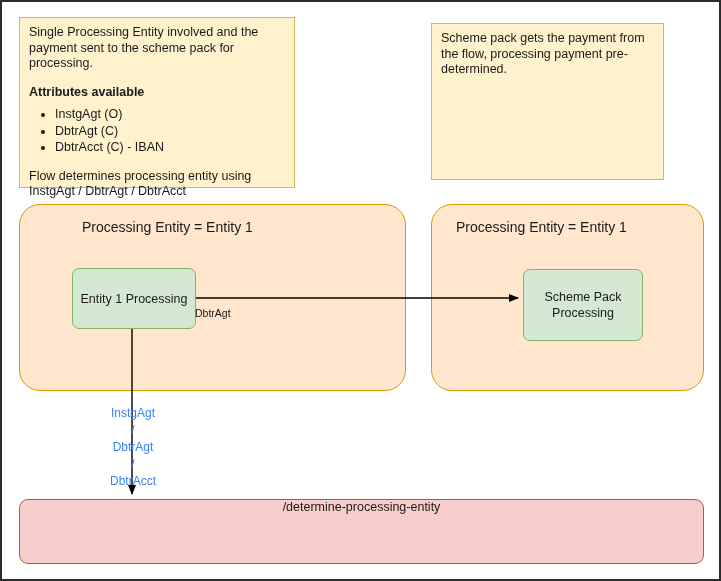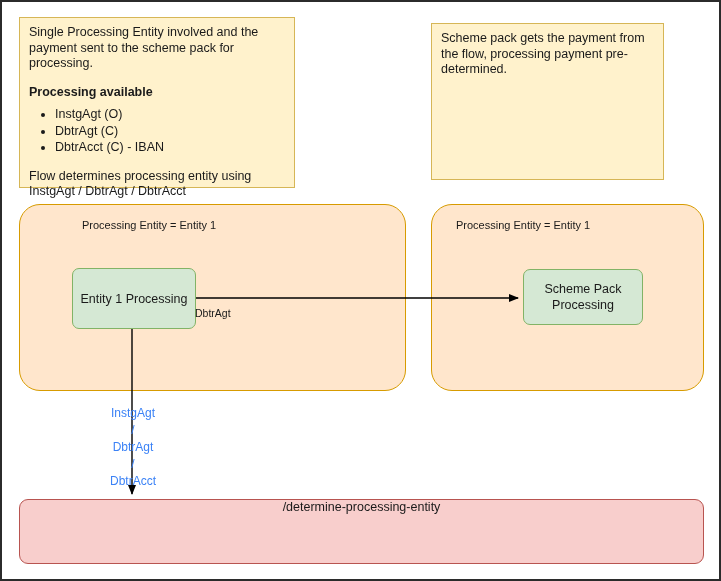--- a/index.html
+++ b/index.html
@@ -42,21 +42,21 @@
 
   
   .group {
     background: #ffe6cc;
     border: 1.6px solid #d79b00;
     border-radius: 21px;
   }
   .group-title {
     position: absolute;
     top: 14px;
-    font-size: 11px;
+    font-size: 14px;
     color: #1a1a1a;
     white-space: nowrap;
   }
 
   
   .proc {
     background: #d5e8d4;
     border: 1.4px solid #82b366;
     border-radius: 7px;
     display: flex;
@@ -103,21 +103,21 @@
     white-space: nowrap;
   }
 </style>
 </head>
 <body>
 
 <div id="canvas">
 
   <div class="abs note" style="left:17px; top:15px; width:276px; height:171px;">
     <p>Single Processing Entity involved and the payment sent to the scheme pack for processing.</p>
-    <p class="gap hdr">Processing available</p>
+    <p class="gap hdr">Attributes available</p>
     <ul>
       <li>InstgAgt (O)</li>
       <li>DbtrAgt (C)</li>
       <li>DbtrAcct (C) - IBAN</li>
     </ul>
     <p class="gap">Flow determines processing entity using InstgAgt / DbtrAgt / DbtrAcct</p>
   </div>
 
   <div class="abs note" style="left:429px; top:21px; width:233px; height:157px;">
     <p>Scheme pack gets the payment from the flow, processing payment pre-determined.</p>
@@ -128,21 +128,21 @@
   </div>
 
   <div class="abs group" style="left:429px; top:202px; width:273px; height:187px;">
     <div class="group-title" style="left:24px;">Processing Entity = Entity 1</div>
   </div>
 
   <div class="abs proc" style="left:70px; top:266px; width:124px; height:61px;">
     <span>Entity 1 Processing</span>
   </div>
 
-  <div class="abs proc" style="left:521px; top:267px; width:120px; height:56px; white-space:pre-line;">
+  <div class="abs proc" style="left:521px; top:267px; width:120px; height:72px; white-space:pre-line;">
     <span>Scheme Pack
 Processing</span>
   </div>
 
   <div class="abs endpoint" style="left:17px; top:497px; width:685px; height:65px;">
     <span>/determine-processing-entity</span>
   </div>
 
   <svg id="edges" viewBox="0 0 721 581">
     <defs>

